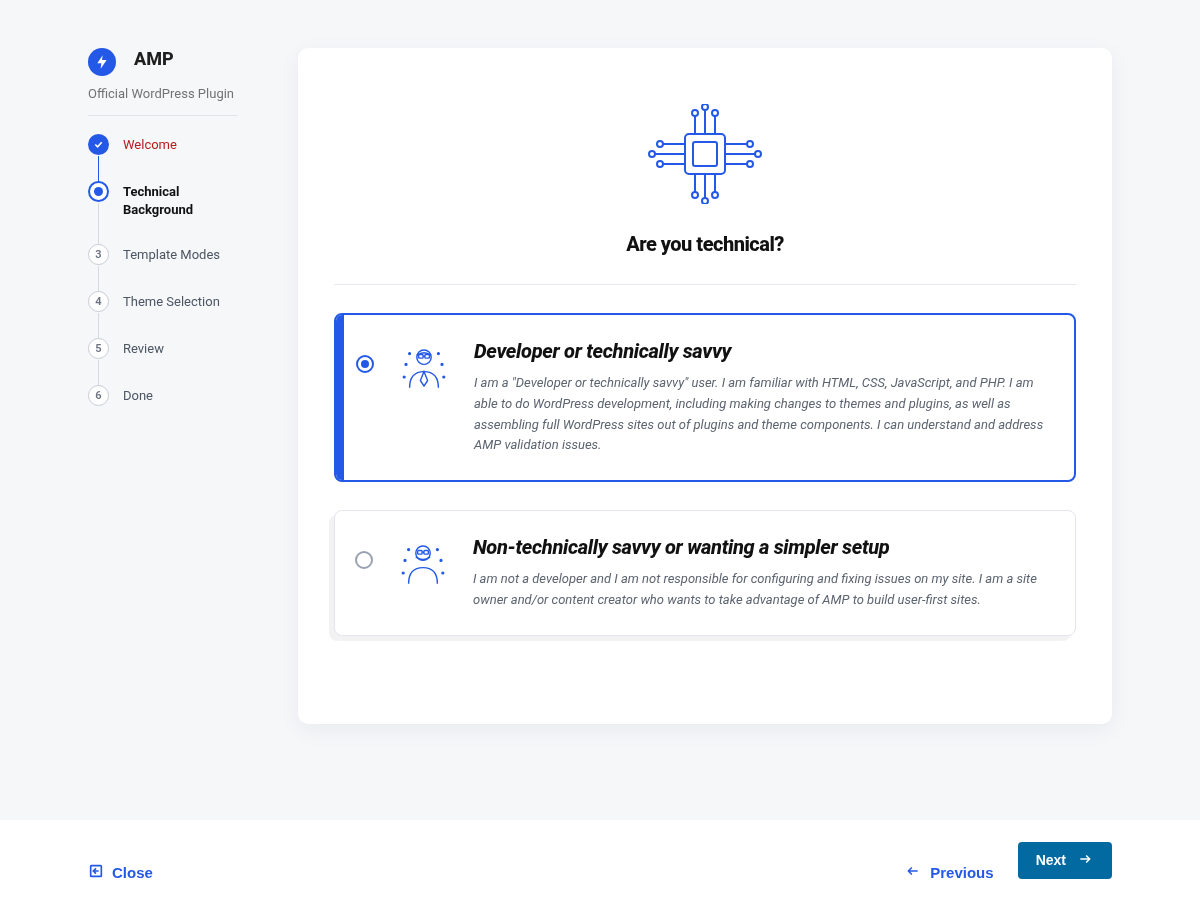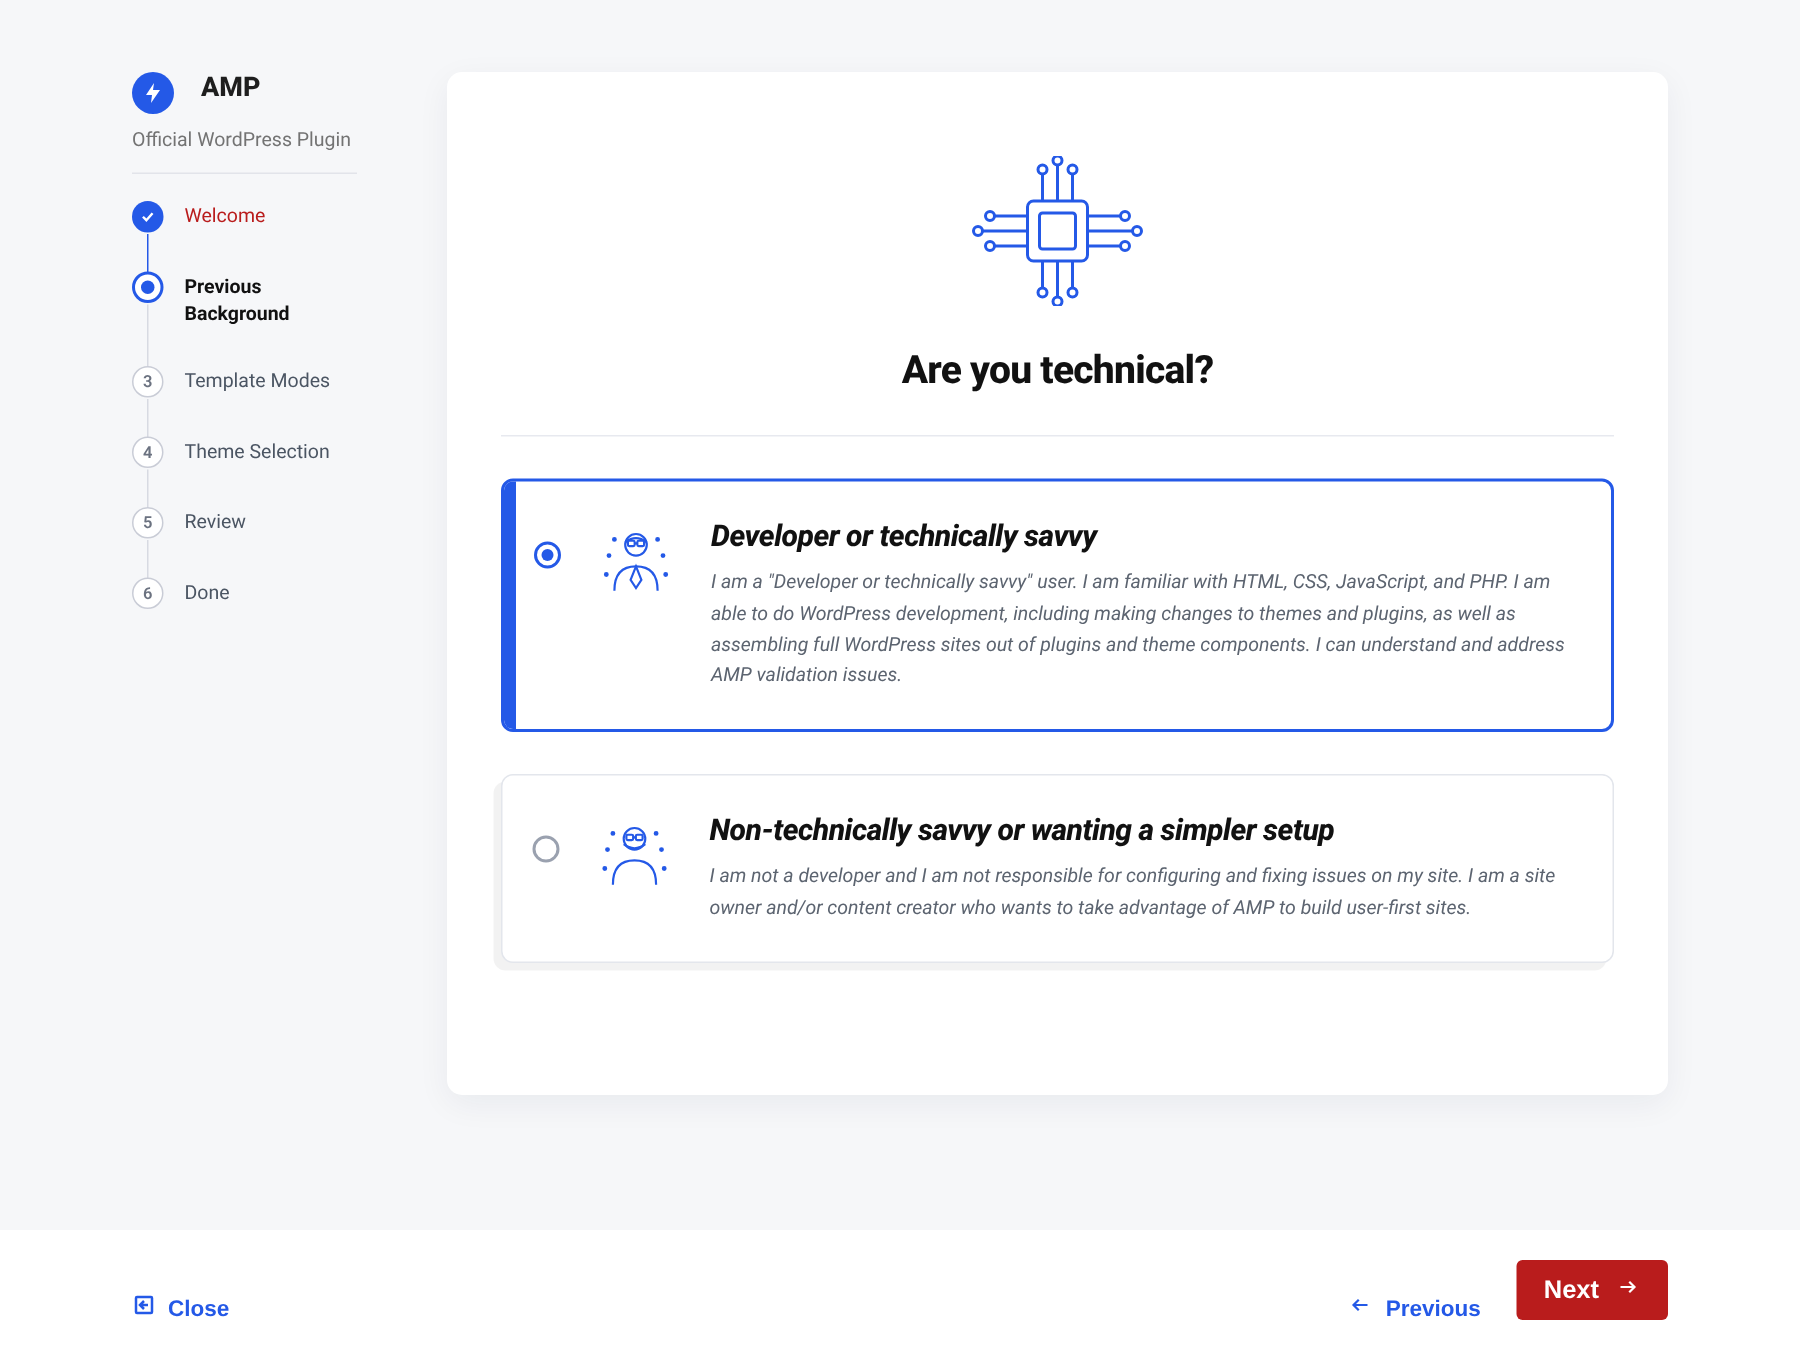--- a/index.html
+++ b/index.html
@@ -46,21 +46,21 @@
   .step-label.completed { color:#b91c1c; }
   .step-label.current { font-weight:700; color:#111; }
   
   .card {
     flex:1; background:#fff; border-radius:10px;
     box-shadow: 0 6px 22px rgba(20,36,70,0.06);
     padding: 56px 36px 60px 36px;
   }
   .hero { text-align:center; }
   .hero-illus { display:flex; justify-content:center; margin-bottom:28px; }
-  .hero-title { font-size:26px; font-weight:800; letter-spacing:-0.5px; color:#111; margin-bottom:14px; }
+  .hero-title { font-size:20px; font-weight:800; letter-spacing:-0.5px; color:#111; margin-bottom:14px; }
   .hero-desc { color:#5c6470; font-size:14px; line-height:1.6; max-width:560px; margin:0 auto; }
   .card hr { border:none; border-top:1px solid #e7e9ef; margin:28px 0 28px 0; }
   
   .option {
     border:1px solid #e3e6ec; border-radius:8px; padding:24px 28px 24px 20px;
     display:flex; align-items:flex-start; gap:22px; position:relative;
     box-shadow: -5px 5px 0 rgba(0,0,0,0.05);
     margin-bottom:28px; cursor:pointer; background:#fff;
   }
   .option.selected { border:2px solid #2459e7; box-shadow:none; }
@@ -83,22 +83,22 @@
     position:absolute; left:0; right:0; bottom:0; height:80px;
     background:#fff; display:flex; align-items:center; justify-content:space-between;
     padding:0 88px;
   }
   .footer-left, .footer-right { display:flex; align-items:center; gap:24px; }
   .btn-link {
     background:none; border:none; color:#2459e7; font-weight:700; font-size:15px;
     display:flex; align-items:center; gap:8px; cursor:pointer;margin-top:24px;
   }
   .btn-primary {
-    background:#b91c1c; color:#fff; border:none; border-radius:4px;
-    padding:10px 18px; font-weight:700; font-size:17px; display:flex; align-items:center; gap:10px; cursor:pointer;
+    background:#0369a1; color:#fff; border:none; border-radius:4px;
+    padding:10px 18px; font-weight:700; font-size:14px; display:flex; align-items:center; gap:10px; cursor:pointer;
   }
 </style>
 </head>
 <body>
 
 <div class="app">
   <aside class="sidebar">
     <div class="brand">
       <div class="brand-logo">
         <svg width="16" height="16" viewBox="0 0 24 24" fill="none">
@@ -114,21 +114,21 @@
           <div class="step-indicator completed">
             <svg width="11" height="11" viewBox="0 0 24 24" stroke="#fff" stroke-width="3.5" fill="none">
               <path d="M5 12 L10 17 L19 7"></path>
             </svg>
           </div>
           <div class="step-label completed">Welcome</div>
           <div class="step-conn done"></div>
         </li>
         <li class="step">
           <div class="step-indicator current"></div>
-          <div class="step-label current">Previous Background</div>
+          <div class="step-label current">Technical Background</div>
           <div class="step-conn"></div>
         </li>
         <li class="step">
           <div class="step-indicator pending">3</div>
           <div class="step-label pending">Template Modes</div>
           <div class="step-conn"></div>
         </li>
         <li class="step">
           <div class="step-indicator pending">4</div>
           <div class="step-label pending">Theme Selection</div>

